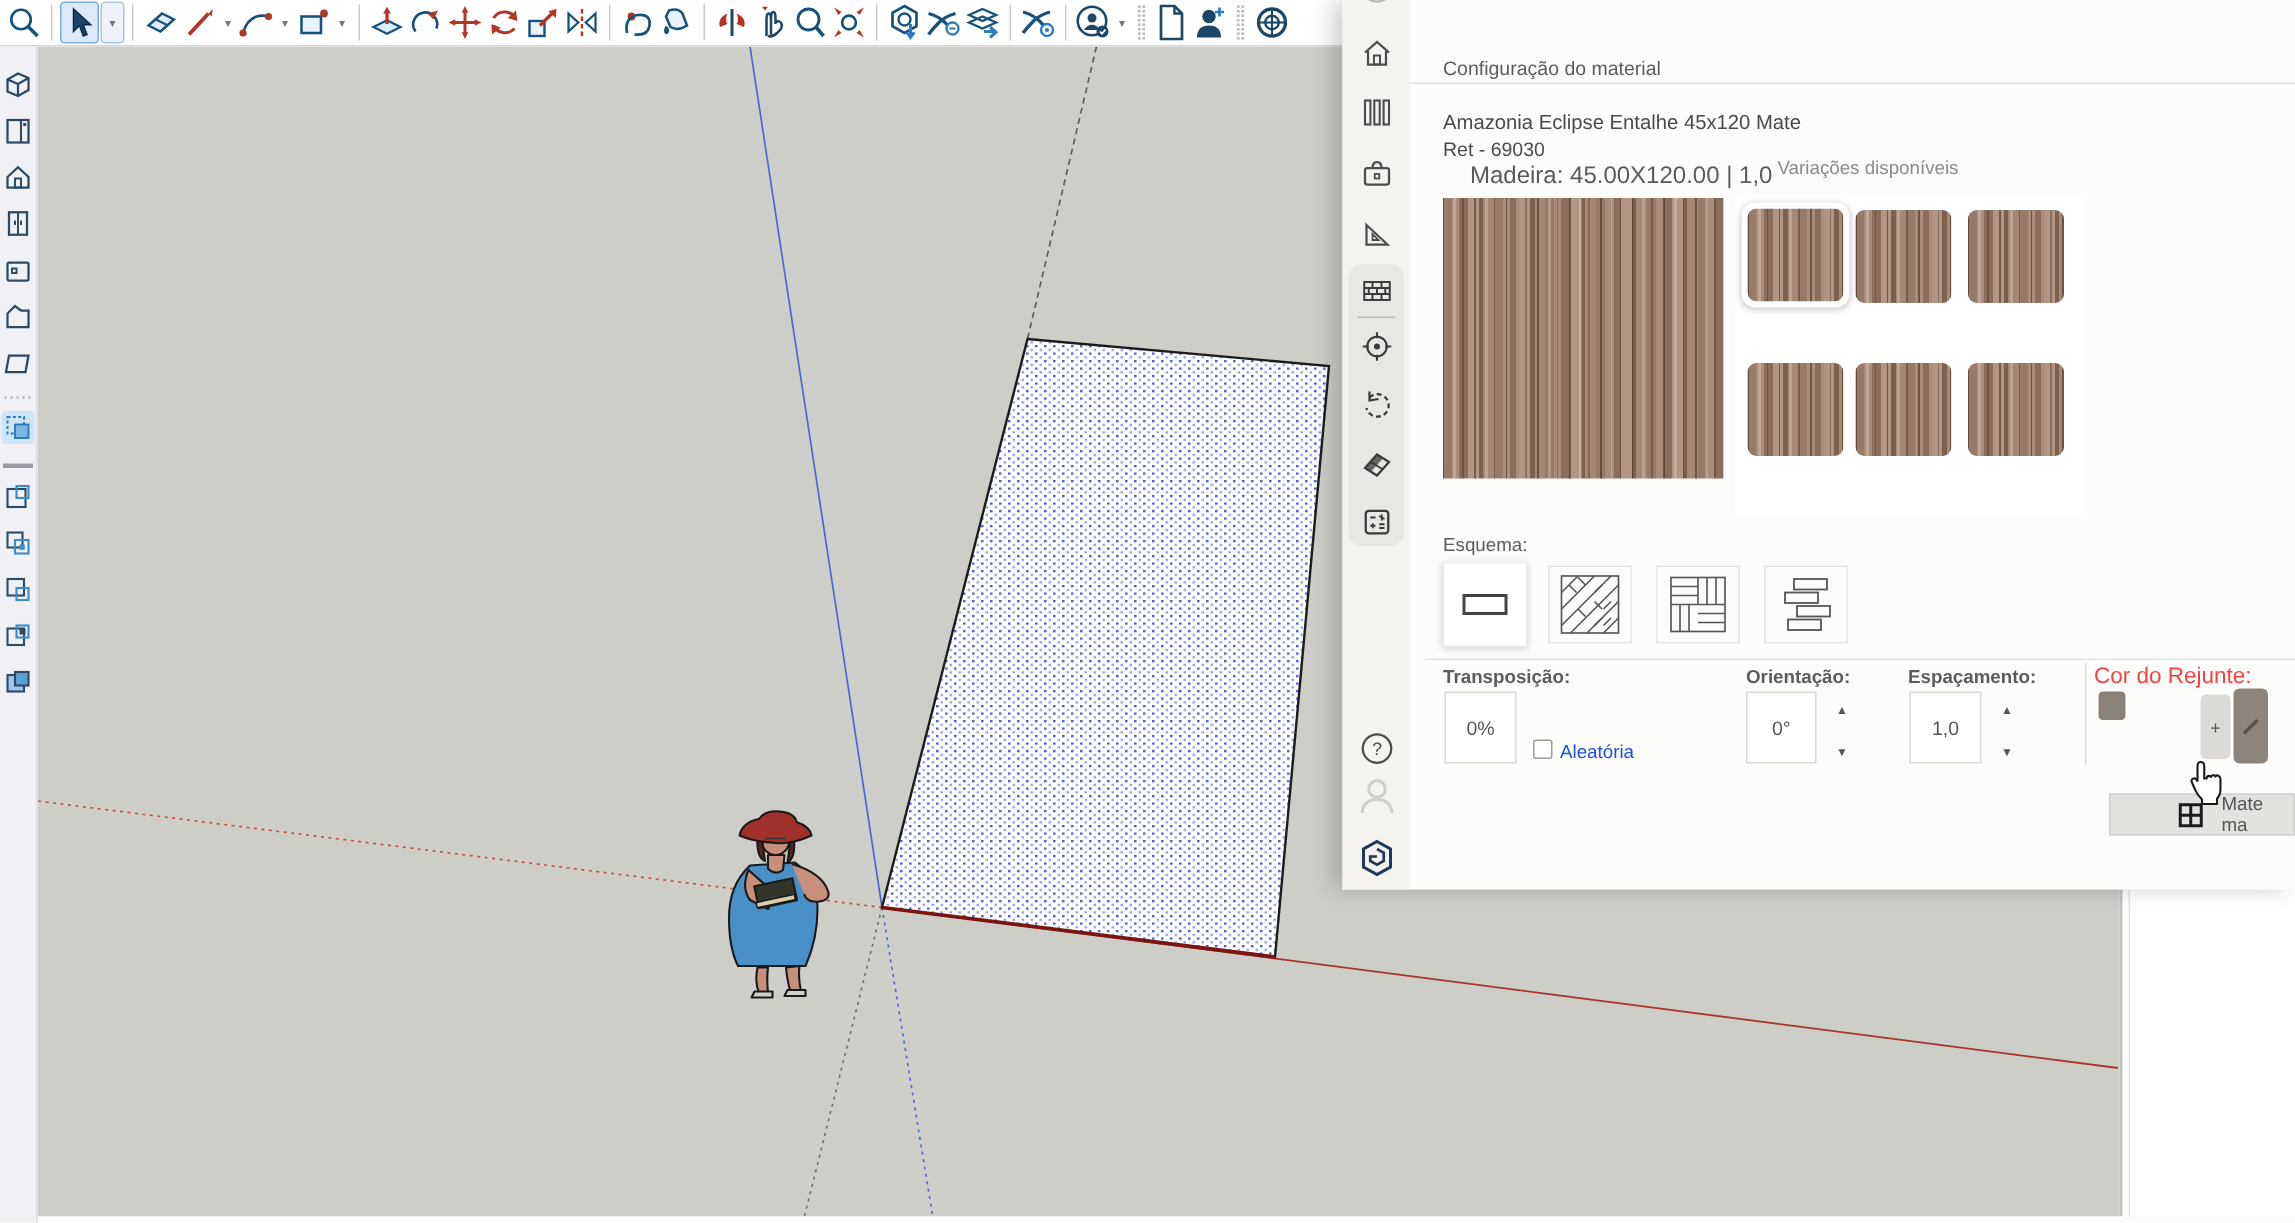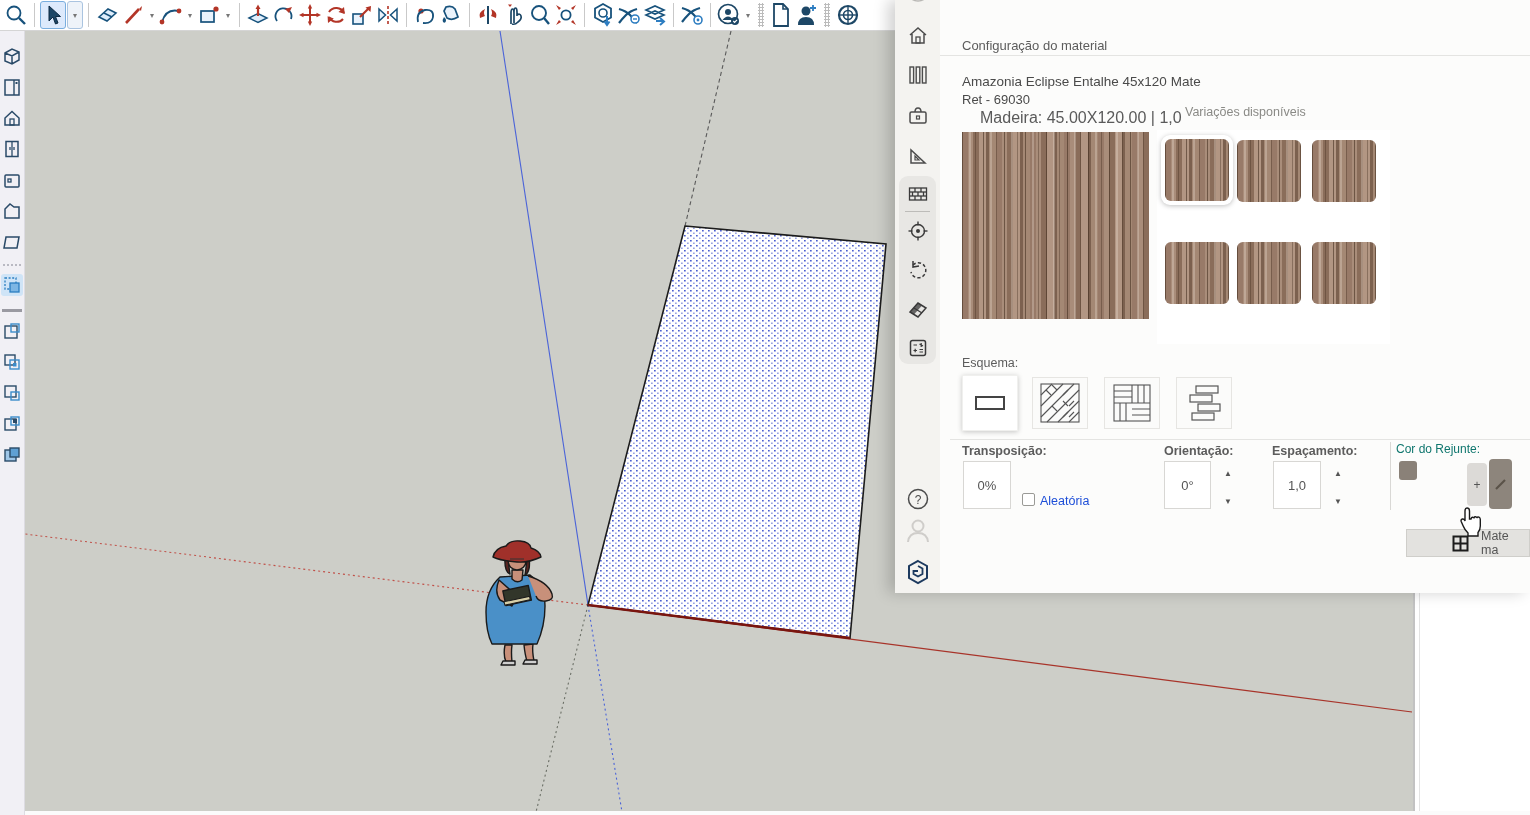--- a/index.html
+++ b/index.html
@@ -68,21 +68,21 @@
   .esq-btn.sel { top:343px; height:56px; background:#ffffff; border:1px solid #f0f0ee; box-shadow:0 1px 5px rgba(0,0,0,.22); }
   #ctl-rule { position:absolute; left:10px; top:407px; width:580px; height:1px; background:#e4e4e2; }
 
   .ctl-label { position:absolute; top:412px; font-size:12.5px; color:#5c5c5c;font-weight:bold; }
   .ctl-input { position:absolute; top:429px; height:48px; background:#ffffff; border:1px solid #d8d7d4;
                display:flex; align-items:center; justify-content:center; font-size:13px; color:#555; }
   .spin { position:absolute; width:14px; height:14px; font-size:8px; color:#555; display:flex; align-items:center; justify-content:center; cursor:default; }
   .cb { position:absolute; left:82px; top:461px; width:13px; height:13px; border:1px solid #9a9a96; background:#fff; border-radius:2px; }
   .cb-label { position:absolute; left:100px; top:462px; font-size:12.5px; color:#1d4ed8; }
   #ctl-vdiv { position:absolute; left:450px; top:410px; width:1px; height:68px; background:#d9d8d5; }
-  .rej-label { position:absolute; left:456px; top:410px; font-size:12px; color:#0f766e; }
+  .rej-label { position:absolute; left:456px; top:410px; font-size:15px; color:#ef4444; }
   #rej-swatch { position:absolute; left:459px; top:429px; width:18px; height:19px; background:#8a8178; border-radius:3px; }
   #rej-plus { position:absolute; left:527px; top:431px; width:20px; height:43px; background:#dcdad7; border-radius:4px;
               display:flex; align-items:center; justify-content:center; font-size:12px; color:#555; }
   #rej-brush { position:absolute; left:549px; top:427px; width:23px; height:50px; background:#8d857c; border-radius:4px;
                display:flex; align-items:center; justify-content:center; }
 
   #gerar-btn { position:absolute; left:466px; top:497px; width:124px; height:28px; background:#e3e2df;
                border:1px solid #cfceca; display:flex; align-items:center; font-size:12.5px; color:#555; }
   #gerar-btn .gi { margin-left:45px; margin-right:12px; display:flex; }
 

